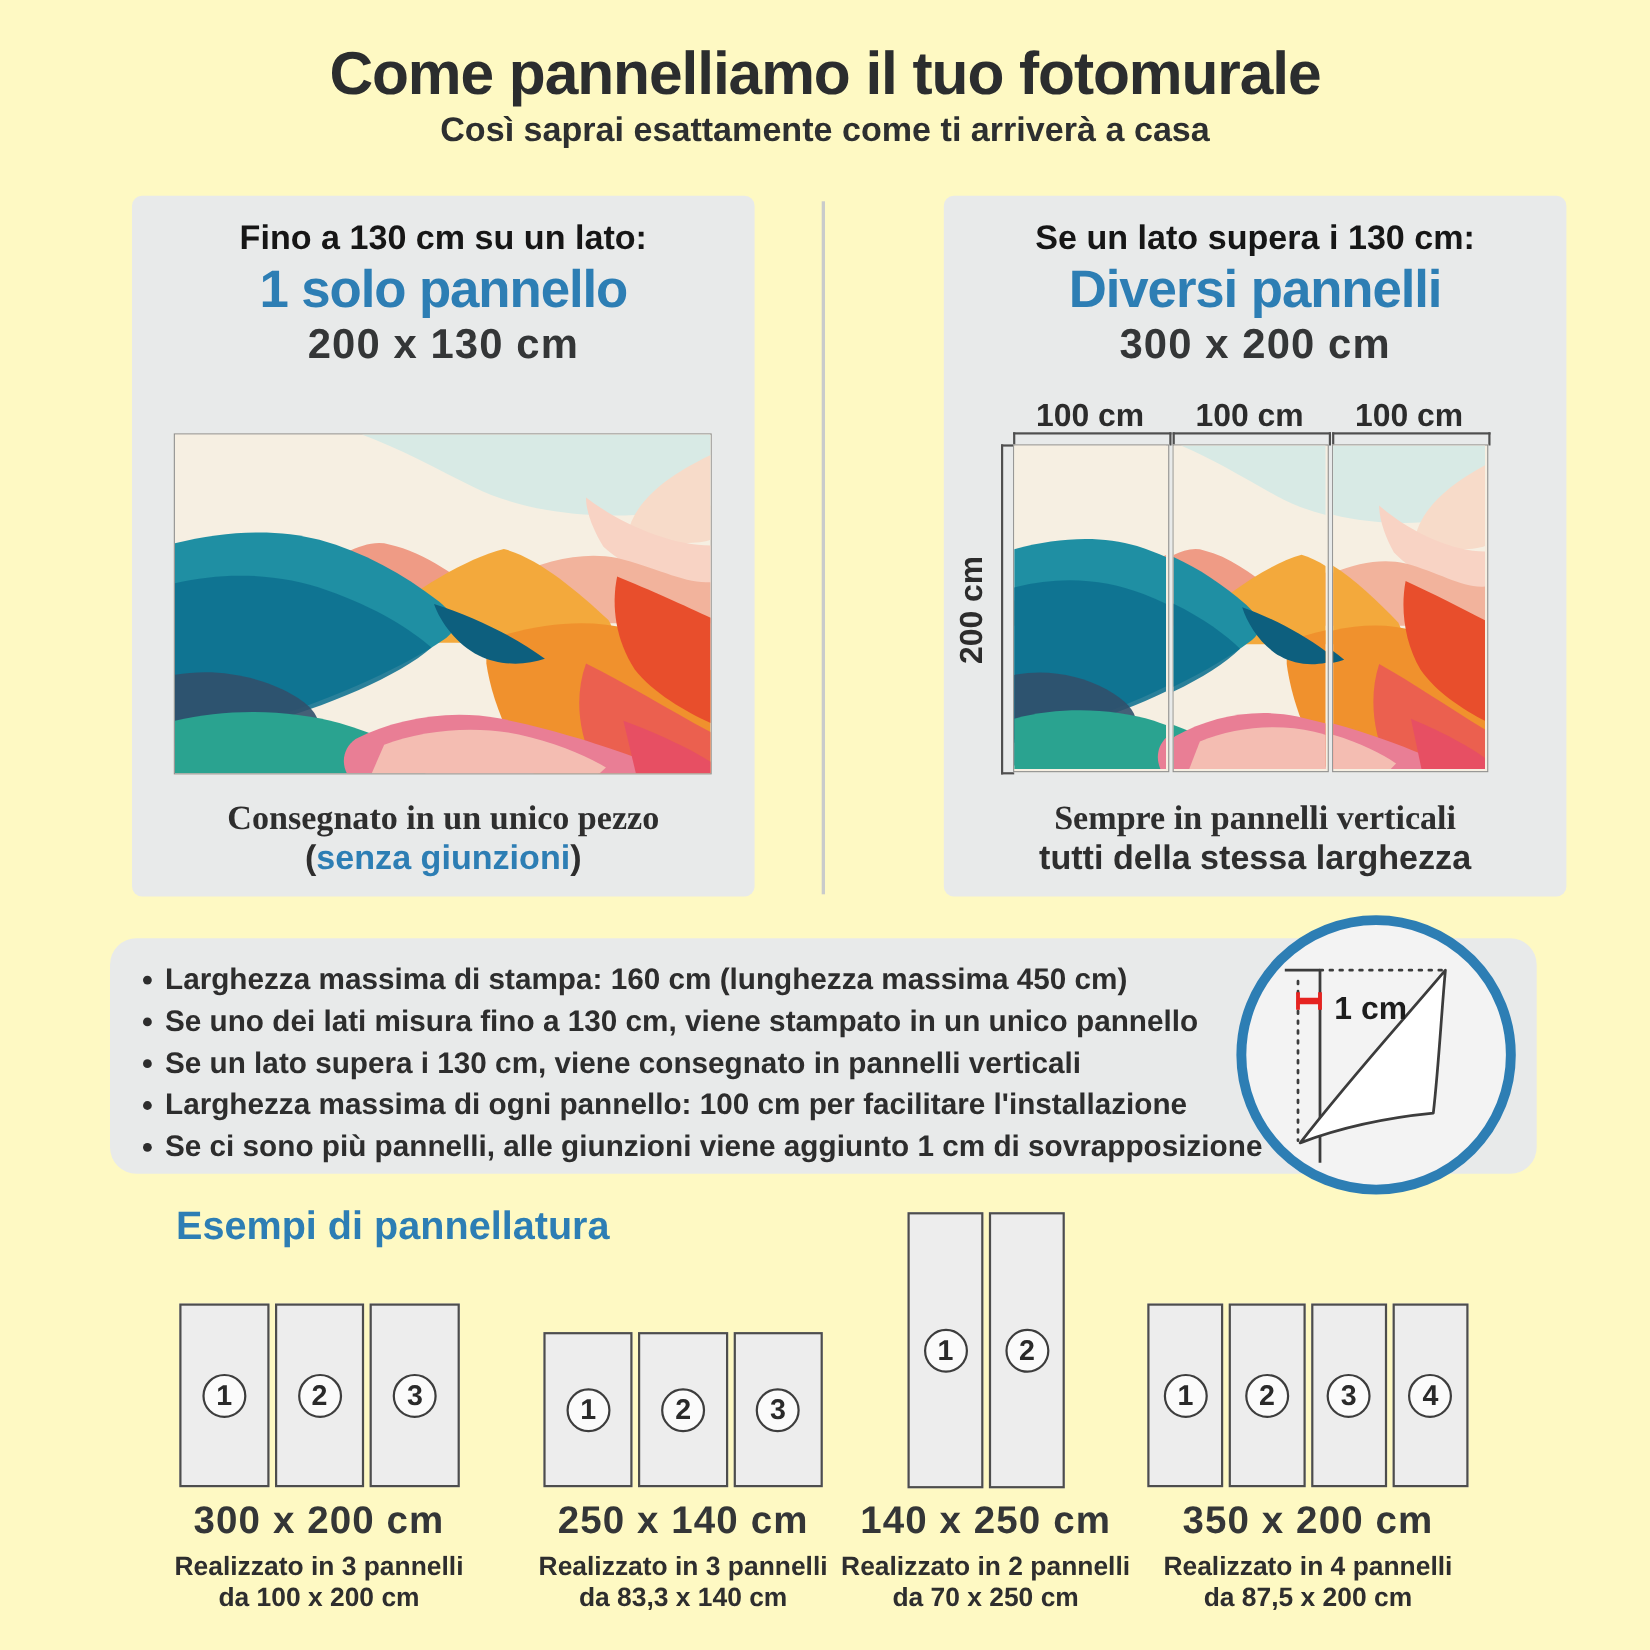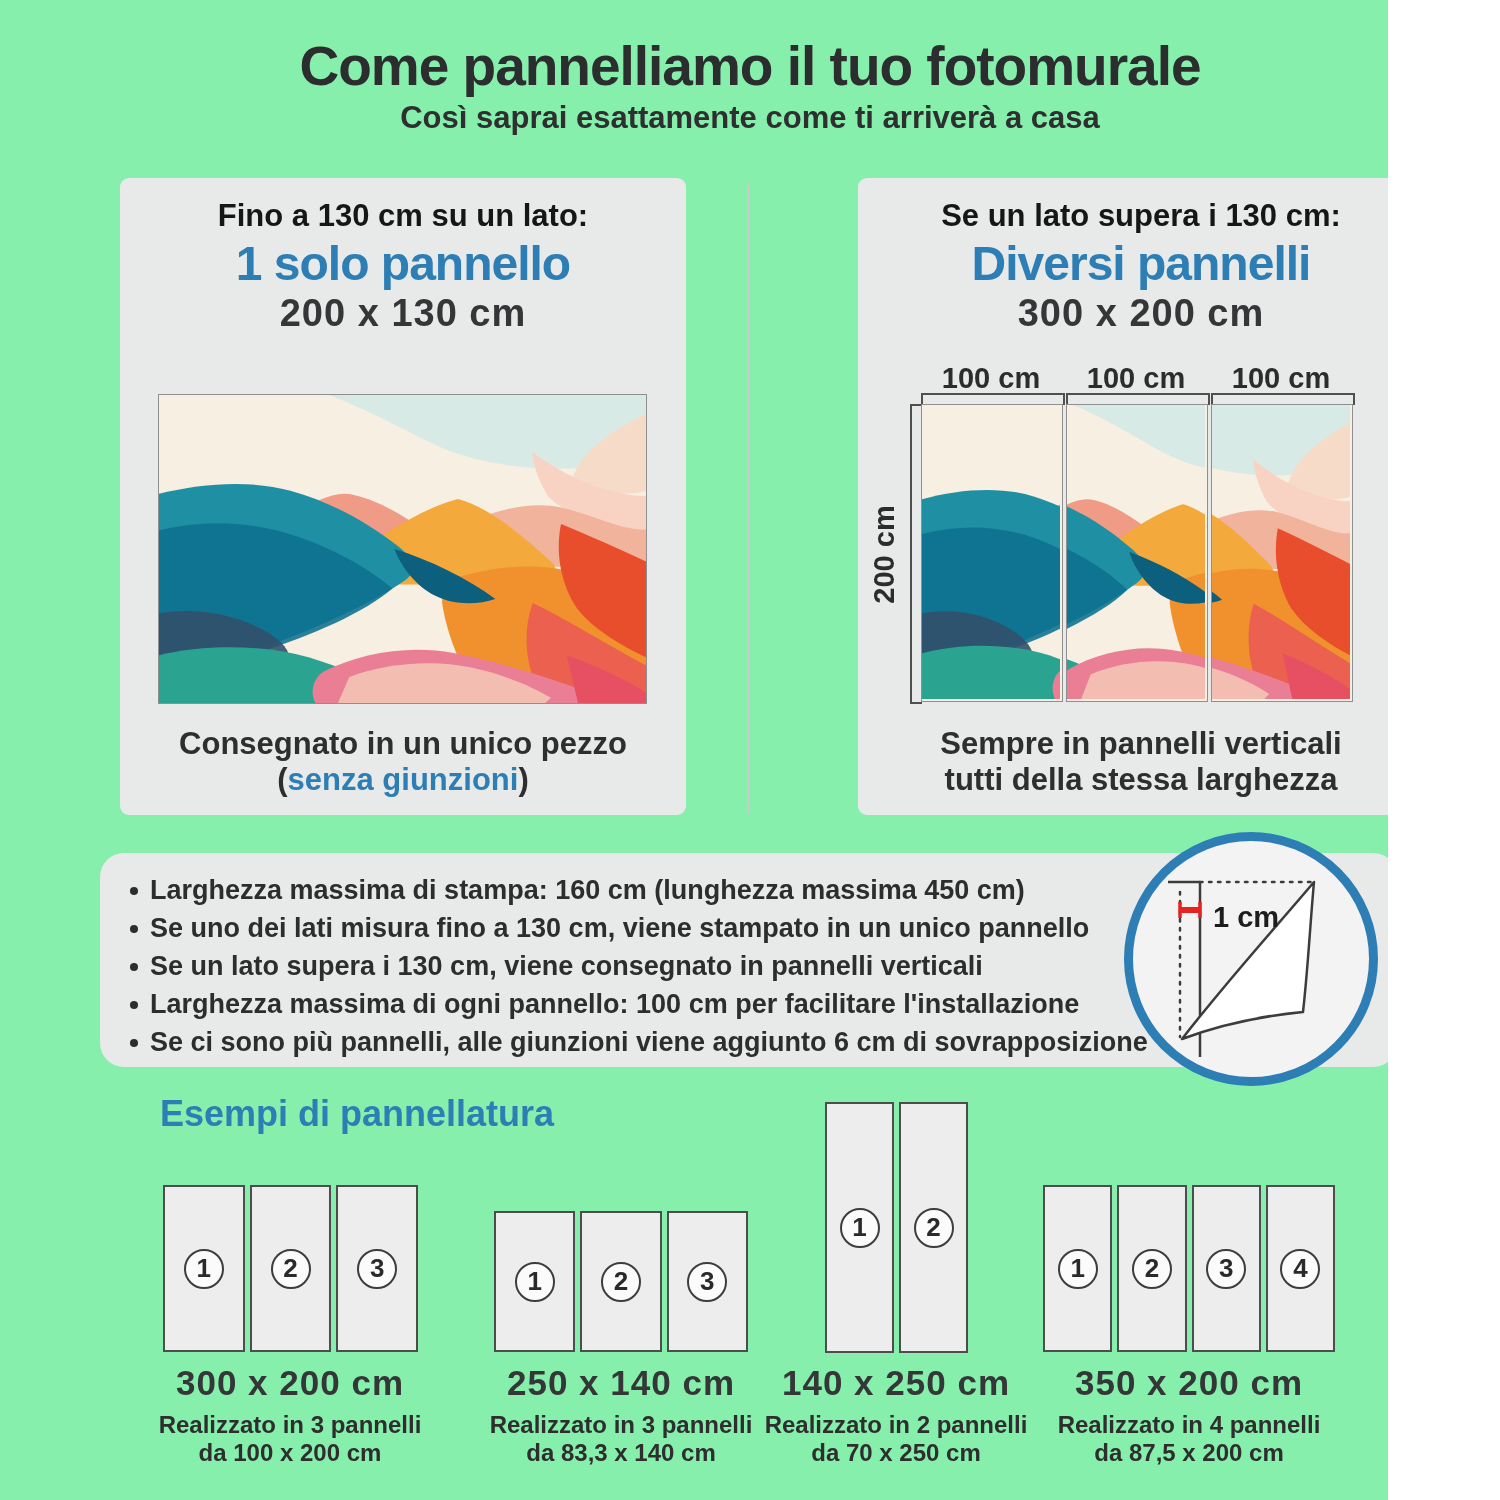--- a/index.html
+++ b/index.html
@@ -1,34 +1,34 @@
 <!DOCTYPE html>
 <html><head>
 <meta charset="utf-8">
 <style>
   html,body{margin:0;padding:0;background:#fff;}
-  #page{position:relative;width:1388px;height:1500px;background:#86efac;
+  #page{position:relative;width:1500px;height:1500px;background:#fef9c3;
         font-family:"Liberation Sans", sans-serif;color:#2b2b2b;overflow:hidden;}
   .abs{position:absolute;}
   .ctr{text-align:center;}
 
   
   #title{left:0;top:34px;width:1500px;font-size:55px;font-weight:800;letter-spacing:-1px;color:#2b2d2e;}
   #subtitle{left:0;top:100px;width:1500px;font-size:31px;font-weight:700;color:#2d2f30;}
 
   
   .bigbox{background:#e8eaea;border-radius:9px;width:566px;height:637px;top:178px;}
   #box-left{left:120px;}
   #box-right{left:814px;margin-left:44px;}
   #divider{left:747px;top:183px;width:3px;height:630px;background:#c9cbcb;}
 
   .cond{left:0;top:20px;width:566px;font-size:31px;font-weight:800;color:#161616;}
   .headline{left:0;top:58px;width:566px;font-size:48px;font-weight:800;color:#2d7eb4;letter-spacing:-1px;}
   .sizeline{left:0;top:114px;width:566px;font-size:38px;font-weight:800;color:#343637;letter-spacing:1px;}
-  .caption1{left:0;top:548px;width:566px;font-size:31px;font-weight:700;color:#2e2e2e;}
+  .caption1{left:0;top:548px;width:566px;font-size:31px;font-weight:700;color:#2e2e2e;font-family:Liberation Serif, serif;}
   .caption2{left:0;top:584px;width:566px;font-size:31px;font-weight:700;color:#2e2e2e;}
   .blue{color:#2d7eb4;}
 
   .artframe{border:1px solid #8f8f8f;background:#f6efe2;}
   .artframe svg{display:block;}
 
   
   .wlabel{width:140px;top:184px;font-size:29px;font-weight:700;color:#2c2c2c;}
   .wbracket{top:215px;width:140px;height:10px;border-top:2px solid #4f4f4f;
             border-left:2px solid #4f4f4f;border-right:2px solid #4f4f4f;}
@@ -144,21 +144,21 @@
     <div class="abs ctr caption2">tutti della stessa larghezza</div>
     <div class="abs ctr caption1">Sempre in pannelli verticali</div>
   </div>
 
   <div class="abs" id="notes">
     <div class="abs" id="bullets">
       <div class="bl">Larghezza massima di stampa: 160 cm (lunghezza massima 450 cm)</div>
       <div class="bl">Se uno dei lati misura fino a 130 cm, viene stampato in un unico pannello</div>
       <div class="bl">Se un lato supera i 130 cm, viene consegnato in pannelli verticali</div>
       <div class="bl">Larghezza massima di ogni pannello: 100 cm per facilitare l'installazione</div>
-      <div class="bl">Se ci sono più pannelli, alle giunzioni viene aggiunto 6 cm di sovrapposizione</div>
+      <div class="bl">Se ci sono più pannelli, alle giunzioni viene aggiunto 1 cm di sovrapposizione</div>
     </div>
   </div>
 
   <div class="abs" id="overlap-circle">
     <svg class="abs" style="left:0;top:0;" width="236" height="236" viewBox="9 9 236 236">
       <path d="M44,50 L76,50" stroke="#3c3c3c" stroke-width="2.5" fill="none"></path>
       <path d="M76,50 L190,50" stroke="#3c3c3c" stroke-width="2.5" stroke-dasharray="2.5,6.5" stroke-linecap="round" fill="none"></path>
       <path d="M56,60 L56,205" stroke="#3c3c3c" stroke-width="2.5" stroke-dasharray="2.5,6.5" stroke-linecap="round" fill="none"></path>
       <path d="M76,50 L76,225" stroke="#3c3c3c" stroke-width="2.5" fill="none"></path>
       <path d="M190,50 C152,95 102,150 58,207 C95,193 138,184 179,180 C184,136 186,94 190,50 Z" fill="#ffffff" stroke="#3c3c3c" stroke-width="2.5" stroke-linejoin="round"></path>

